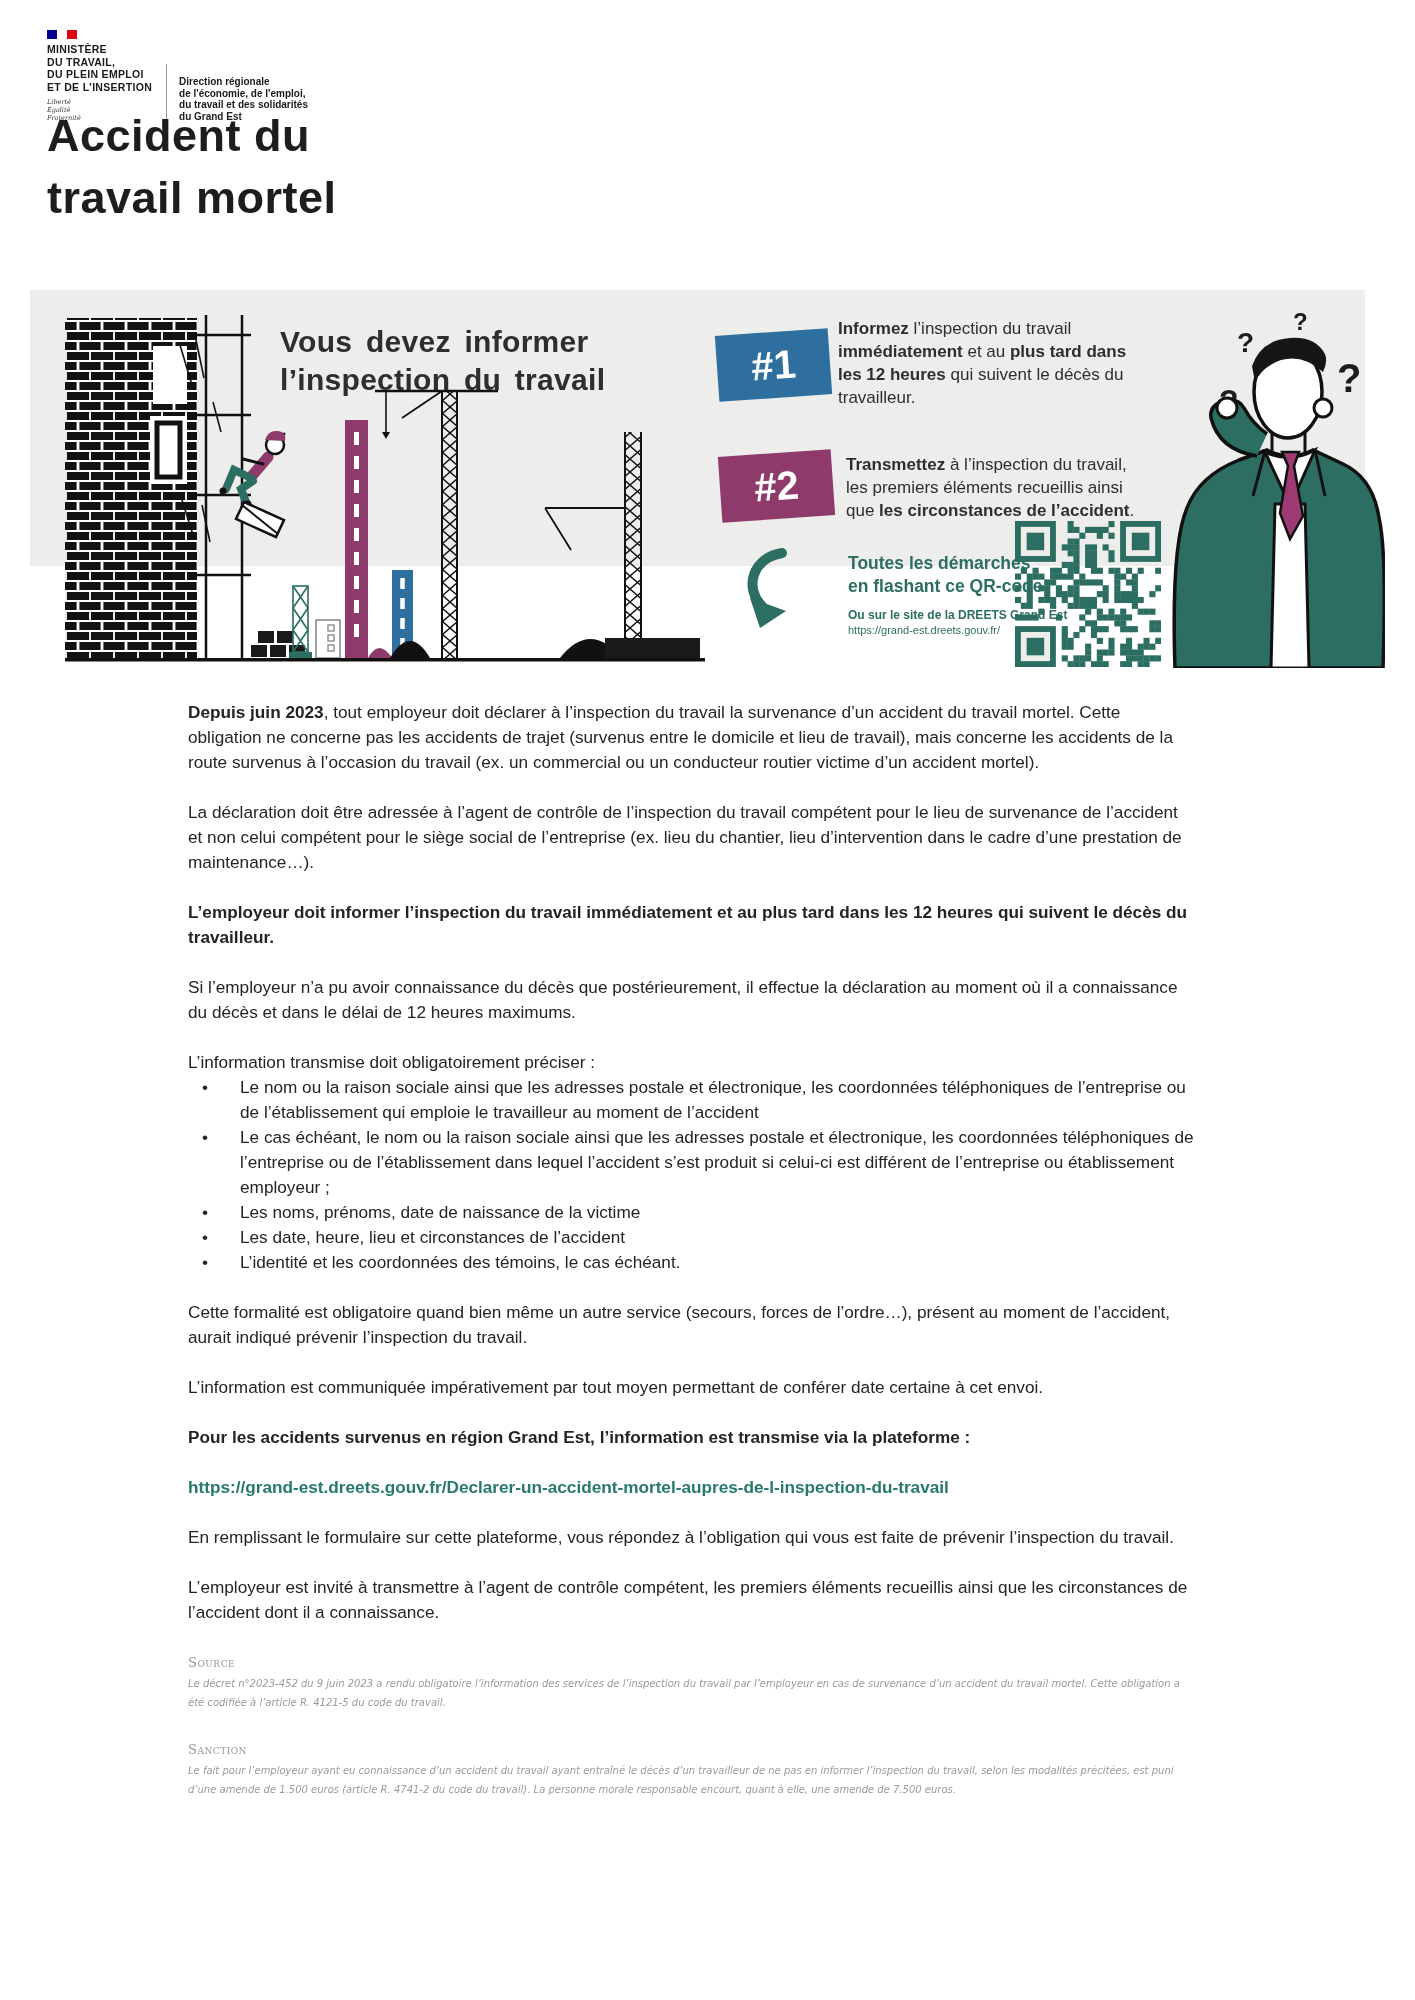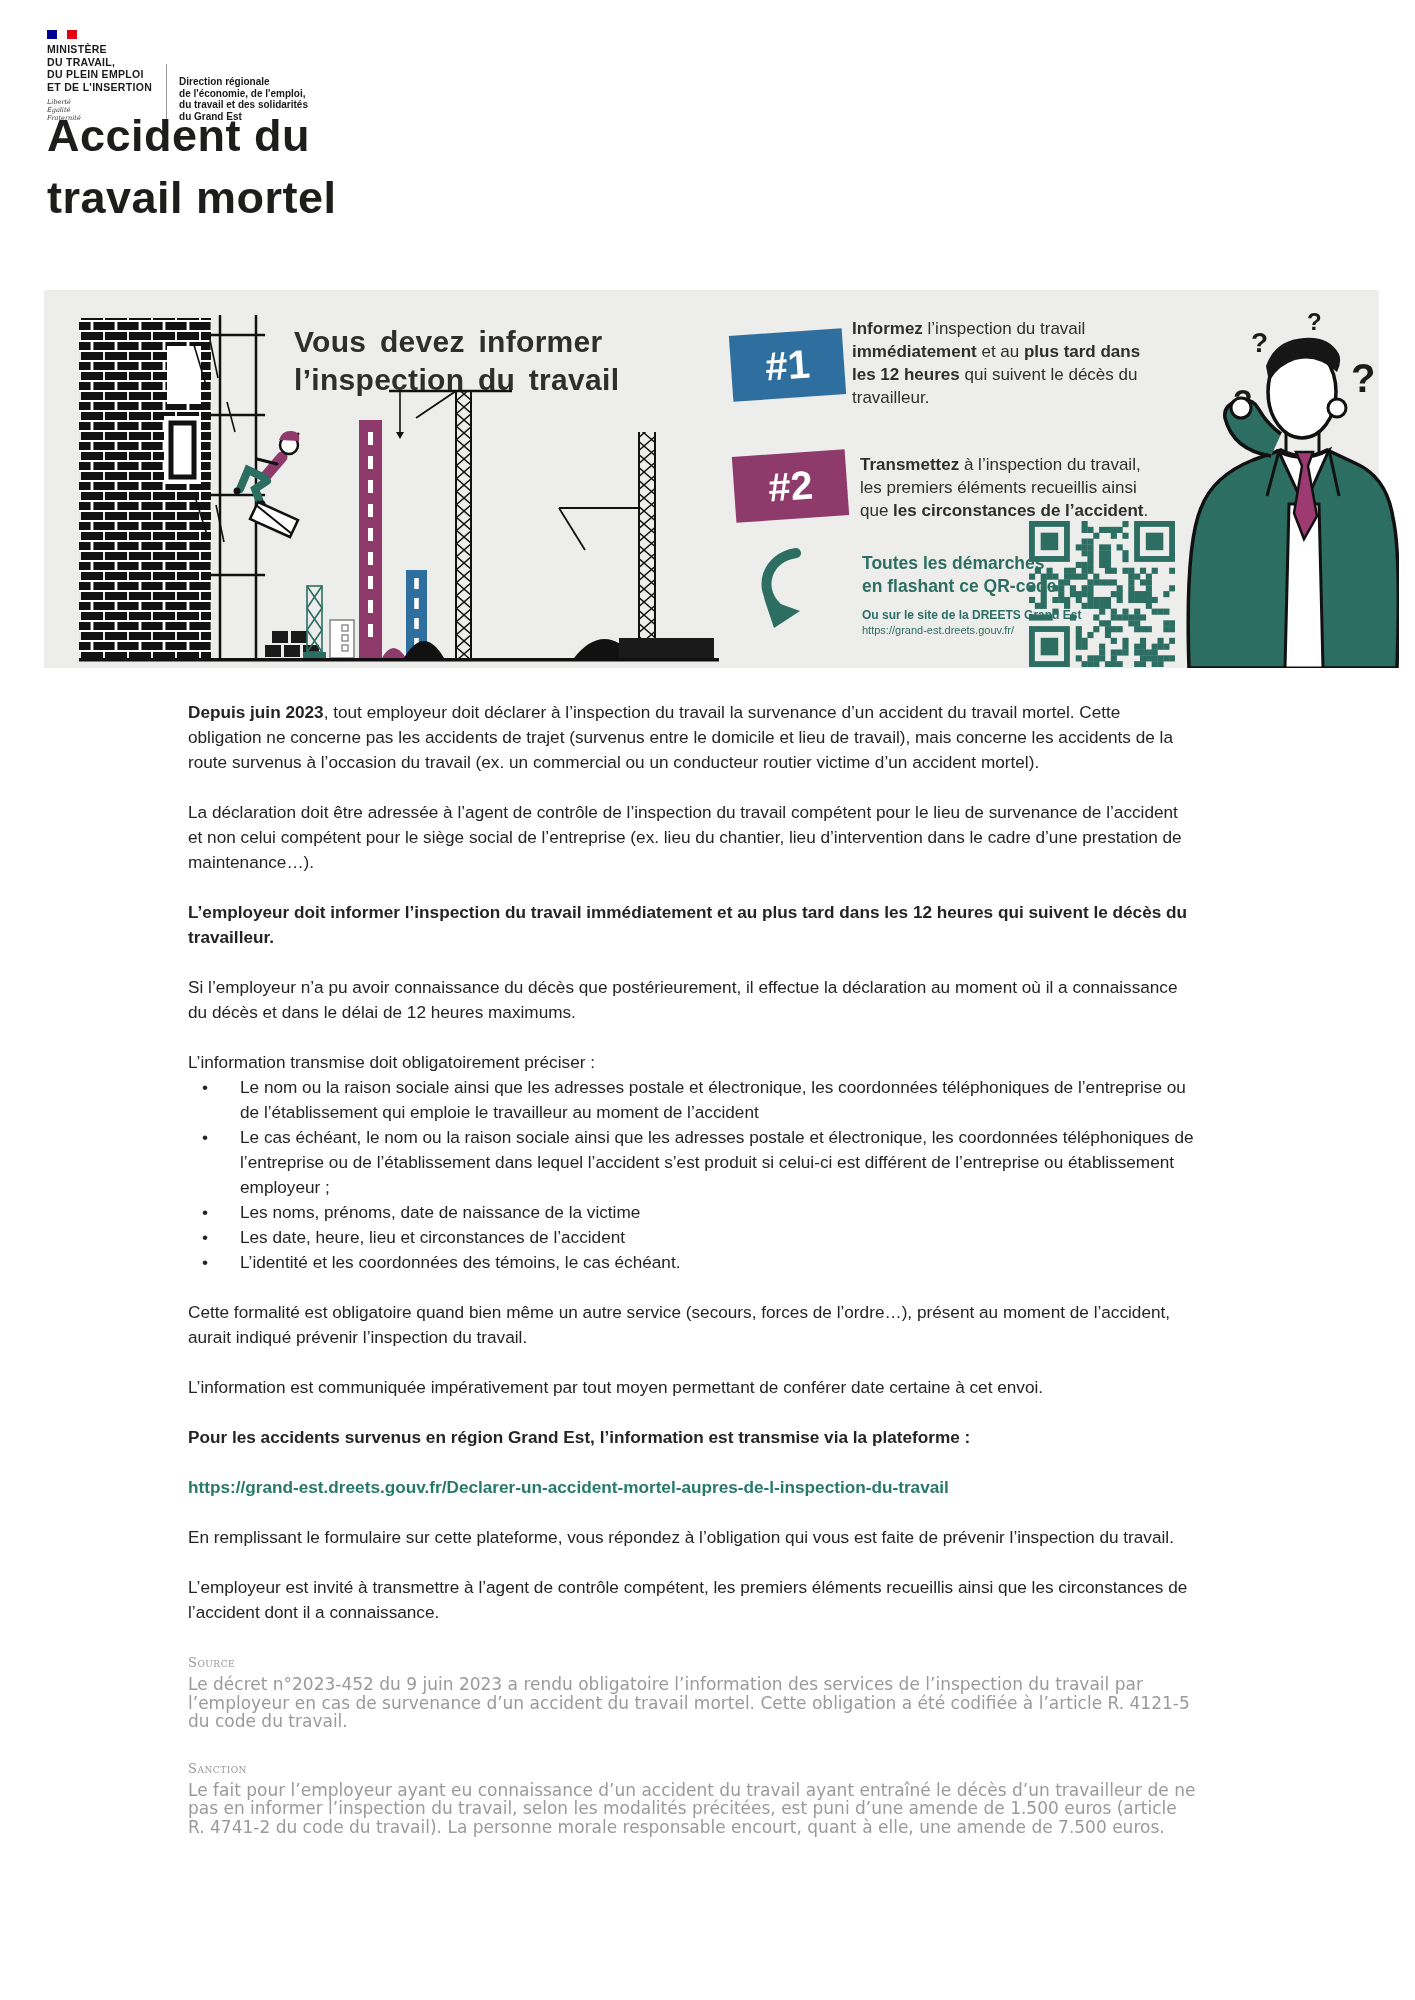--- a/index.html
+++ b/index.html
@@ -17,21 +17,21 @@
   .flag span{flex:1;height:100%;}
   .fb{background:var(--flag-blue);} .fw{background:#fff;} .fr{background:var(--flag-red);}
   .ministry{font-weight:bold;font-size:10.5px;line-height:12.5px;letter-spacing:.3px;color:#1a1a1a;}
   .motto{margin-top:5px;font-family:"DejaVu Serif",serif;font-style:italic;font-size:6.5px;line-height:8px;color:#333;}
   .divider-v{width:1px;height:58px;background:#9a9a9a;margin:8px 12px 0 14px;}
   .direction{font-weight:bold;font-size:10px;line-height:11.5px;color:#1a1a1a;padding-top:12px;}
   
   .page-title{position:absolute;left:47px;top:105px;font-size:45px;line-height:62px;
               font-weight:bold;color:#1d1d1b;letter-spacing:.5px;}
   
-  .banner{position:absolute;left:44px;top:290px;width:1335px;height:378px;background:var(--banner-bg);}
+  .banner{position:absolute;left:30px;top:290px;width:1335px;height:276px;background:var(--banner-bg);}
   .banner-headline{position:absolute;left:250px;top:33px;font-size:30px;line-height:38px;
                    font-weight:bold;color:#2e2e2e;word-spacing:5px;letter-spacing:.3px;}
   .illu{position:absolute;left:0;top:0;}
   .step-badge{position:absolute;width:113px;height:66px;display:flex;align-items:center;justify-content:center;
               color:#fff;font-weight:bold;font-size:40px;transform:rotate(-4deg);}
   .badge-1{left:687px;top:42px;background:var(--blue);}
   .badge-2{left:690px;top:163px;background:var(--magenta);}
   .step-text{position:absolute;width:300px;font-size:17px;line-height:23px;color:#2e2e2e;}
   .step-text-1{left:808px;top:27px;}
   .step-text-2{left:816px;top:163px;}
@@ -49,21 +49,21 @@
   .content p.tight{margin-bottom:0;}
   .bold-p{font-weight:bold;}
   .content ul{list-style:none;margin:0 0 25px 0;}
   .content li{position:relative;padding-left:52px;}
   .content li::before{content:"\2022";position:absolute;left:14px;top:0;}
   .link{display:inline-block;margin:0 0 25px 0;color:var(--teal-link);font-weight:bold;
         text-decoration:none;font-size:17.2px;}
   .footnote{margin-bottom:20px;}
   .fn-label{font-family:"DejaVu Serif",serif;font-variant:small-caps;font-size:13px;
             color:var(--muted);letter-spacing:.5px;}
-  .fn-text{font-family:"DejaVu Sans",sans-serif;font-size:17px;
+  .fn-text{font-family:"DejaVu Sans",sans-serif;font-style:italic;font-size:10px;
            line-height:18.5px;color:#9a9a9a;margin:0;}
 </style>
 </head>
 <body>
 
 <div class="page">
 
   <header class="gov-header">
     <div class="logo-block">
       <div class="flag">

